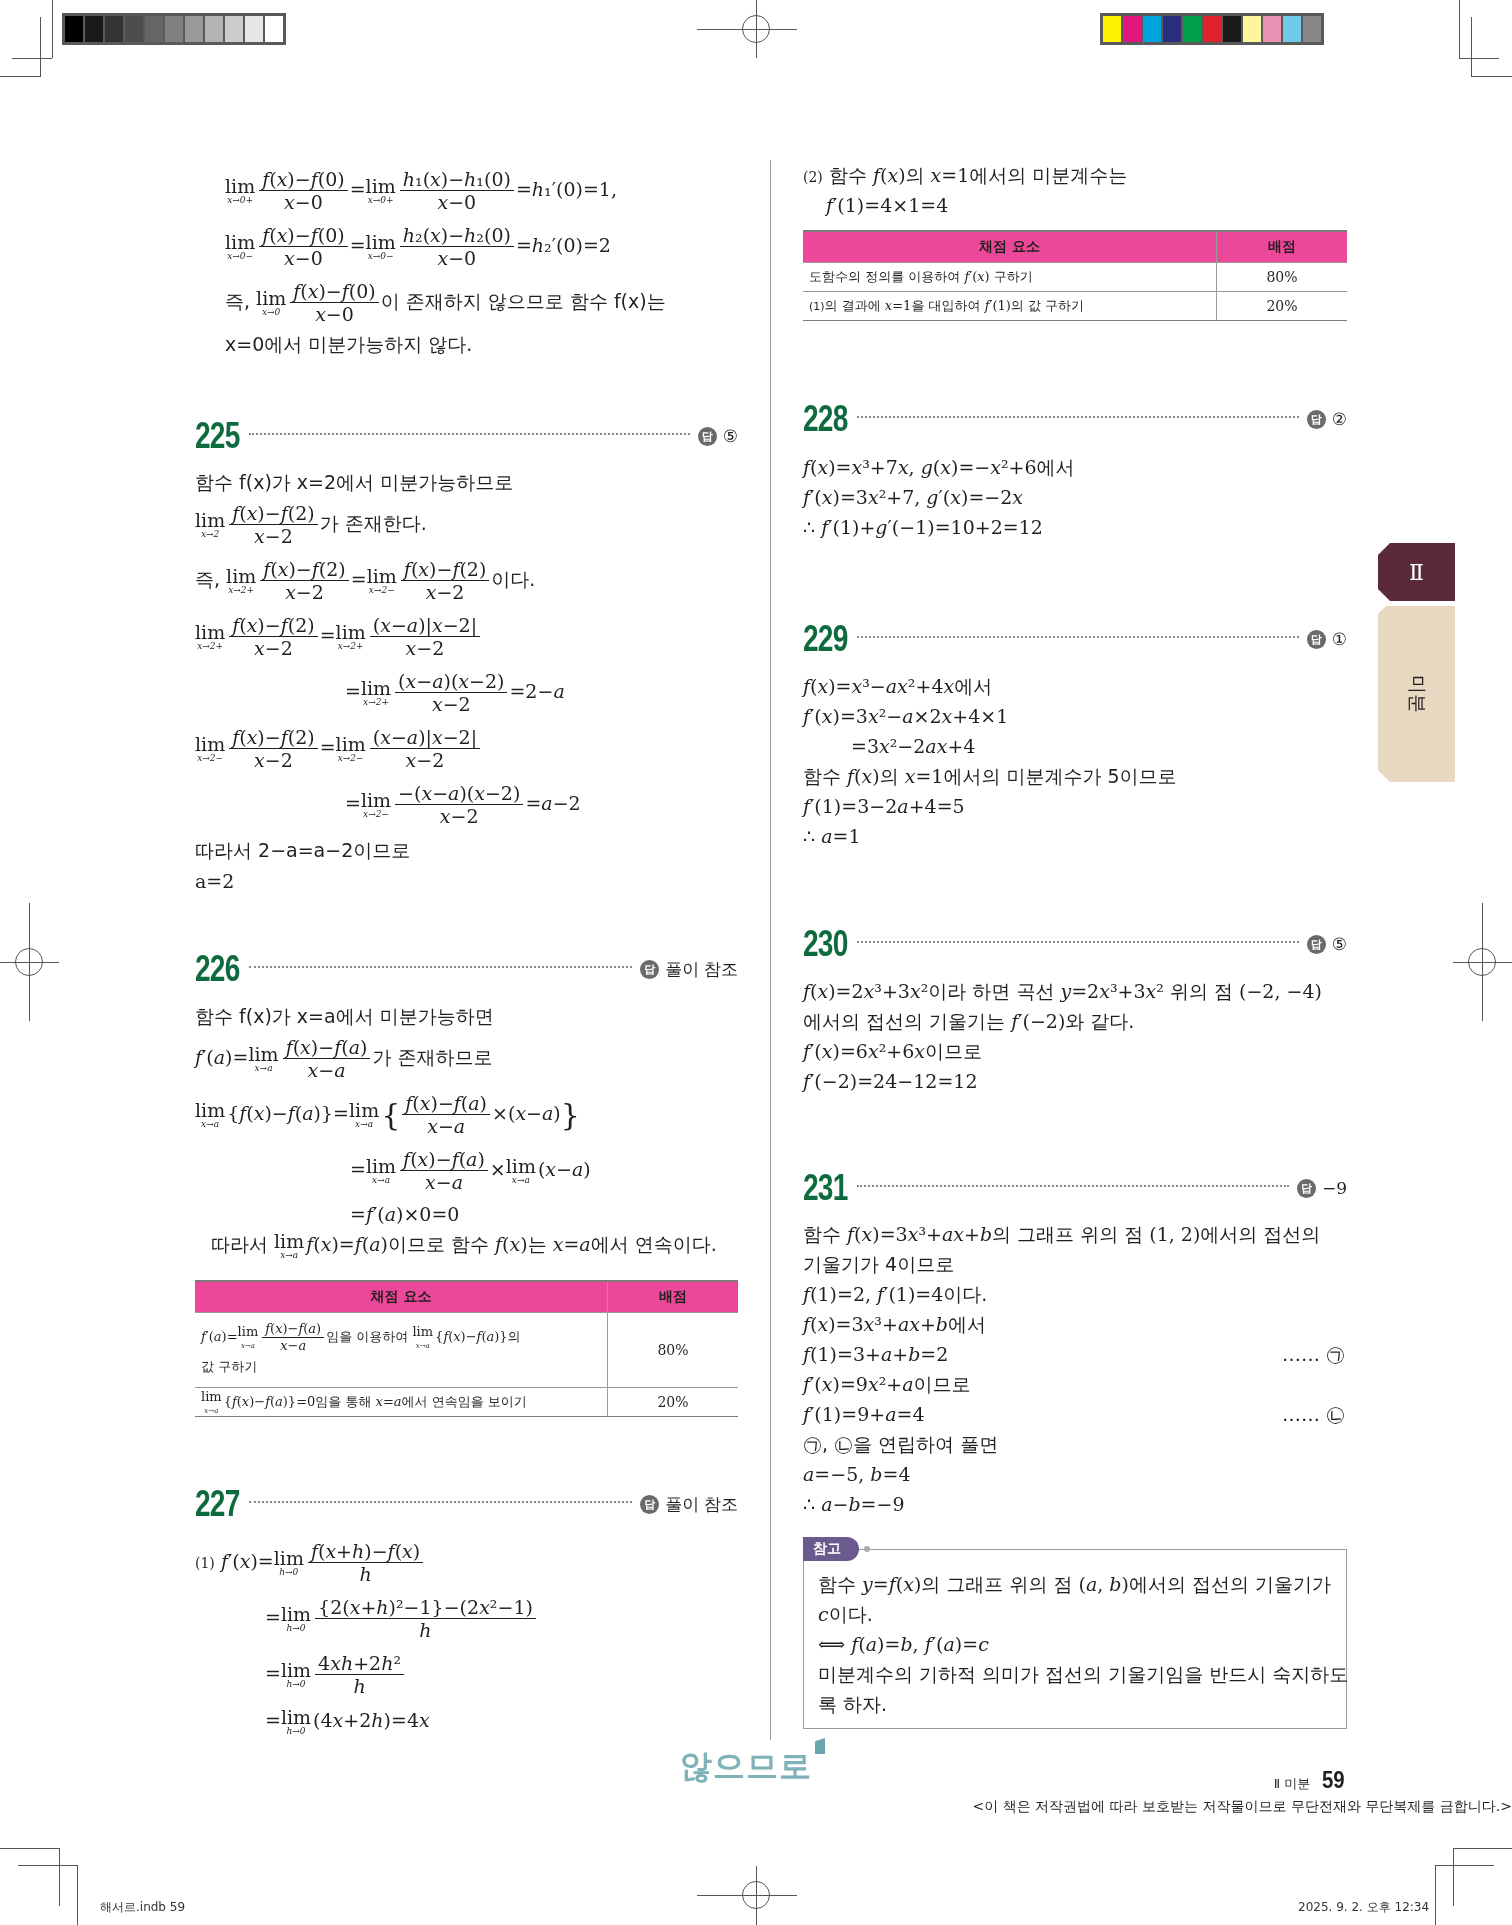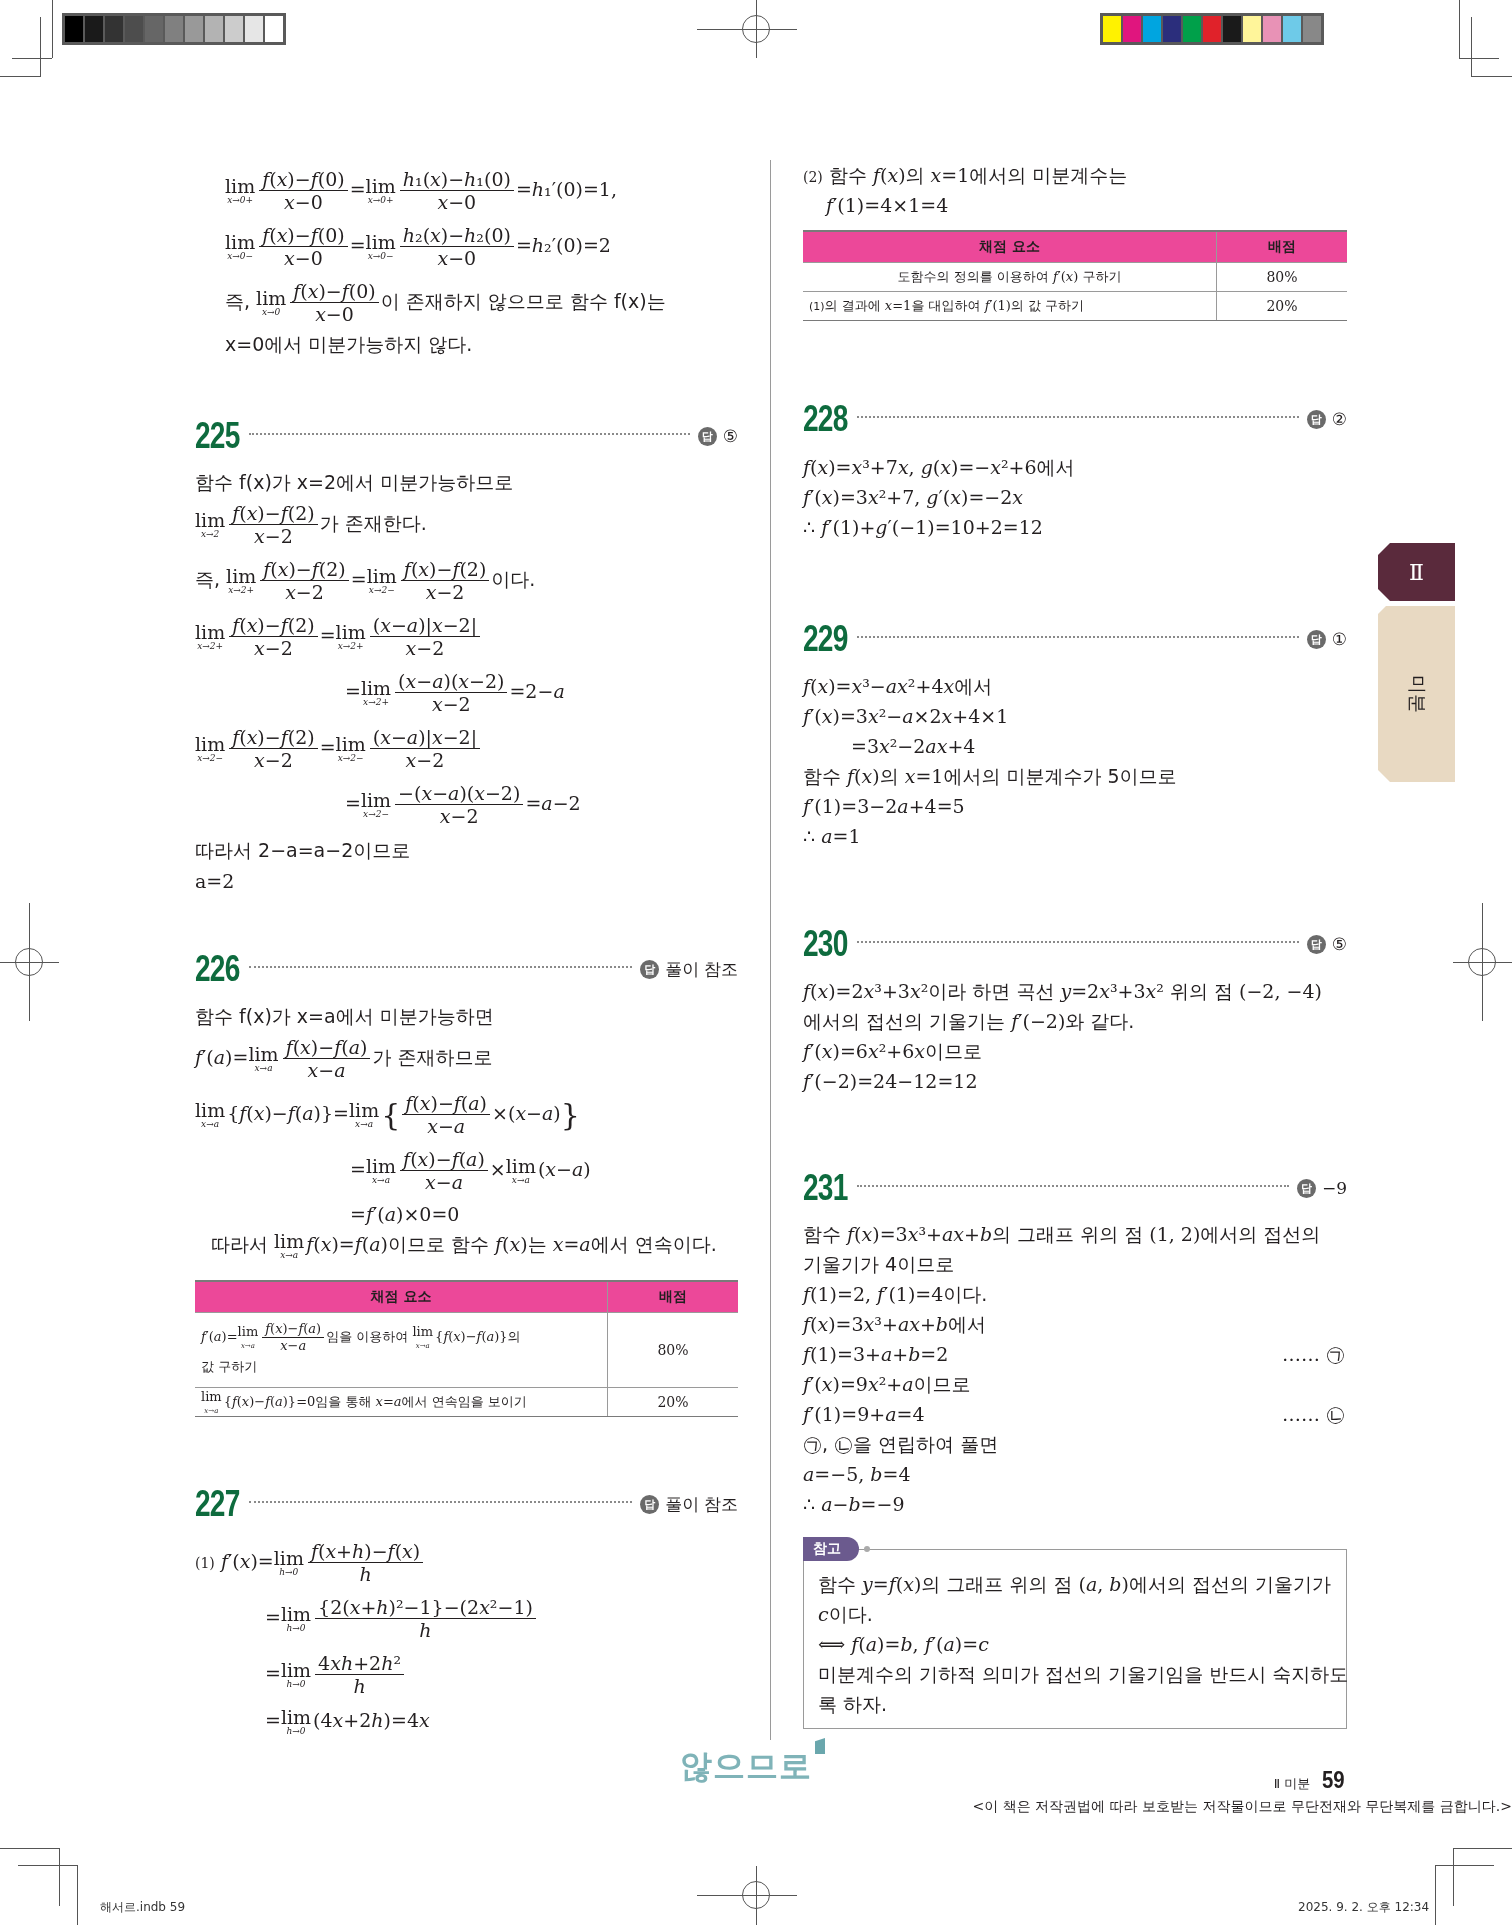--- a/index.html
+++ b/index.html
@@ -388,21 +388,21 @@
 </div>
 <div class="t math" style="left:826px;top:193px;"><i>f</i>′(1)=4×1=4</div>
 
 <table class="score" style="left:803px;top:230px;width:544px;">
   <tbody>
       <tr>
     <th>채점 요소</th>
     <th class="pt">배점</th>
   </tr>
   <tr>
-    <td style="font-size:13px;text-align:center;">도함수의 정의를 이용하여 <span class="math"><i>f</i>′(<i>x</i>)</span> 구하기</td>
+    <td style="font-size:13px;">도함수의 정의를 이용하여 <span class="math"><i>f</i>′(<i>x</i>)</span> 구하기</td>
     <td class="pt">80%</td>
   </tr>
   <tr>
     <td style="font-size:13px;"><span style="font-size:11px;">(1)</span>의 결과에 <span class="math"><i>x</i>=1</span>을 대입하여 <span class="math"><i>f</i>′(1)</span>의 값 구하기</td>
     <td class="pt">20%</td>
   </tr>
 </tbody>
   </table>
 
 <div class="ph" style="left:803px;top:398px;width:544px;justify-content:flex-end;">

